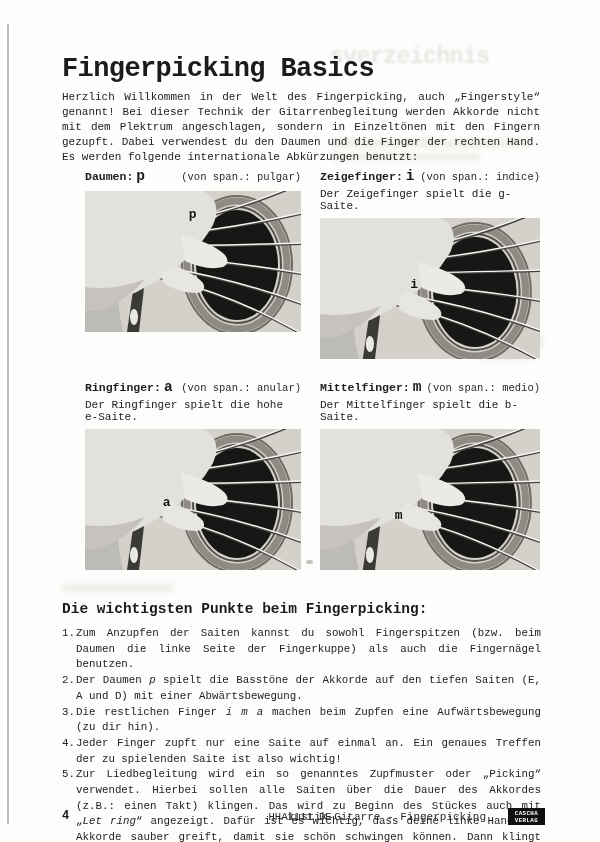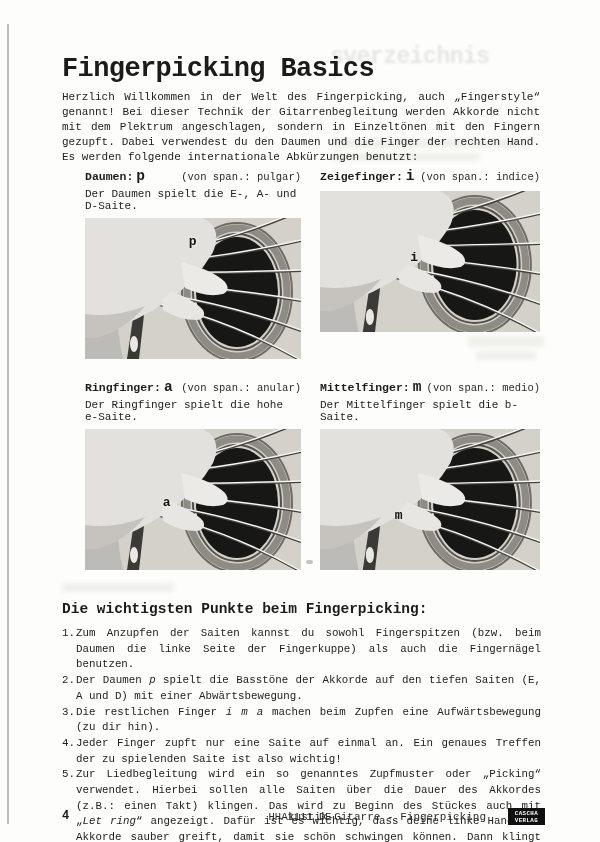--- a/index.html
+++ b/index.html
@@ -74,21 +74,20 @@
   <h1 class="title">Fingerpicking Basics</h1>
   <p class="intro">Herzlich Willkommen in der Welt des Fingerpicking, auch „Fingerstyle“ genannt! Bei dieser Technik der Gitarrenbegleitung werden Akkorde nicht mit dem Plektrum angeschlagen, sondern in Einzeltönen mit den Fingern gezupft. Dabei verwendest du den Daumen und die Finger der rechten Hand. Es werden folgende internationale Abkürzungen benutzt:</p>
 
   <div class="figures">
 
     <div class="fig-cell">
       <div class="cap-line1">
         <span><span class="cap-name">Daumen:</span><span class="cap-letter">p</span></span>
         <span class="cap-origin">(von span.: pulgar)</span>
       </div>
-      <div class="cap-desc">Der Daumen spielt die E-, A- und D-Saite.</div>
       <div class="photo">
         <svg viewBox="0 0 216 141" preserveAspectRatio="none">
           <rect width="216" height="141" fill="#bdbbb7"></rect>
           <path d="M38,141 Q22,70 52,8 L60,0 H216 V141 Z" fill="#d4d1ca"></path>
           <ellipse cx="152" cy="74" rx="55" ry="69" fill="none" stroke="#6e6b65" stroke-width="2"></ellipse>
           <ellipse cx="152" cy="74" rx="50" ry="64" fill="none" stroke="#8e8b84" stroke-width="7"></ellipse>
           <ellipse cx="152" cy="74" rx="44" ry="58" fill="none" stroke="#55524c" stroke-width="2"></ellipse>
           <ellipse cx="152" cy="74" rx="41" ry="55" fill="#171715"></ellipse>
           <g>
             <path d="M0,41 C80,41 150,22 216,-7" stroke="#44423e" stroke-width="2" fill="none"></path>
@@ -114,20 +113,21 @@
         </svg>
         <span class="photo-label">p</span>
       </div>
     </div>
 
     <div class="fig-cell">
       <div class="cap-line1">
         <span><span class="cap-name">Zeigefinger:</span><span class="cap-letter">i</span></span>
         <span class="cap-origin">(von span.: indice)</span>
       </div>
+      <div class="cap-desc">Der Zeigefinger spielt die g-Saite.</div>
       <div class="photo">
         <svg viewBox="0 0 216 141" preserveAspectRatio="none">
           <rect width="216" height="141" fill="#bdbbb7"></rect>
           <path d="M38,141 Q22,70 52,8 L60,0 H216 V141 Z" fill="#d4d1ca"></path>
           <ellipse cx="152" cy="74" rx="55" ry="69" fill="none" stroke="#6e6b65" stroke-width="2"></ellipse>
           <ellipse cx="152" cy="74" rx="50" ry="64" fill="none" stroke="#8e8b84" stroke-width="7"></ellipse>
           <ellipse cx="152" cy="74" rx="44" ry="58" fill="none" stroke="#55524c" stroke-width="2"></ellipse>
           <ellipse cx="152" cy="74" rx="41" ry="55" fill="#171715"></ellipse>
           <g>
             <path d="M0,41 C80,41 150,22 216,-7" stroke="#44423e" stroke-width="2" fill="none"></path>

